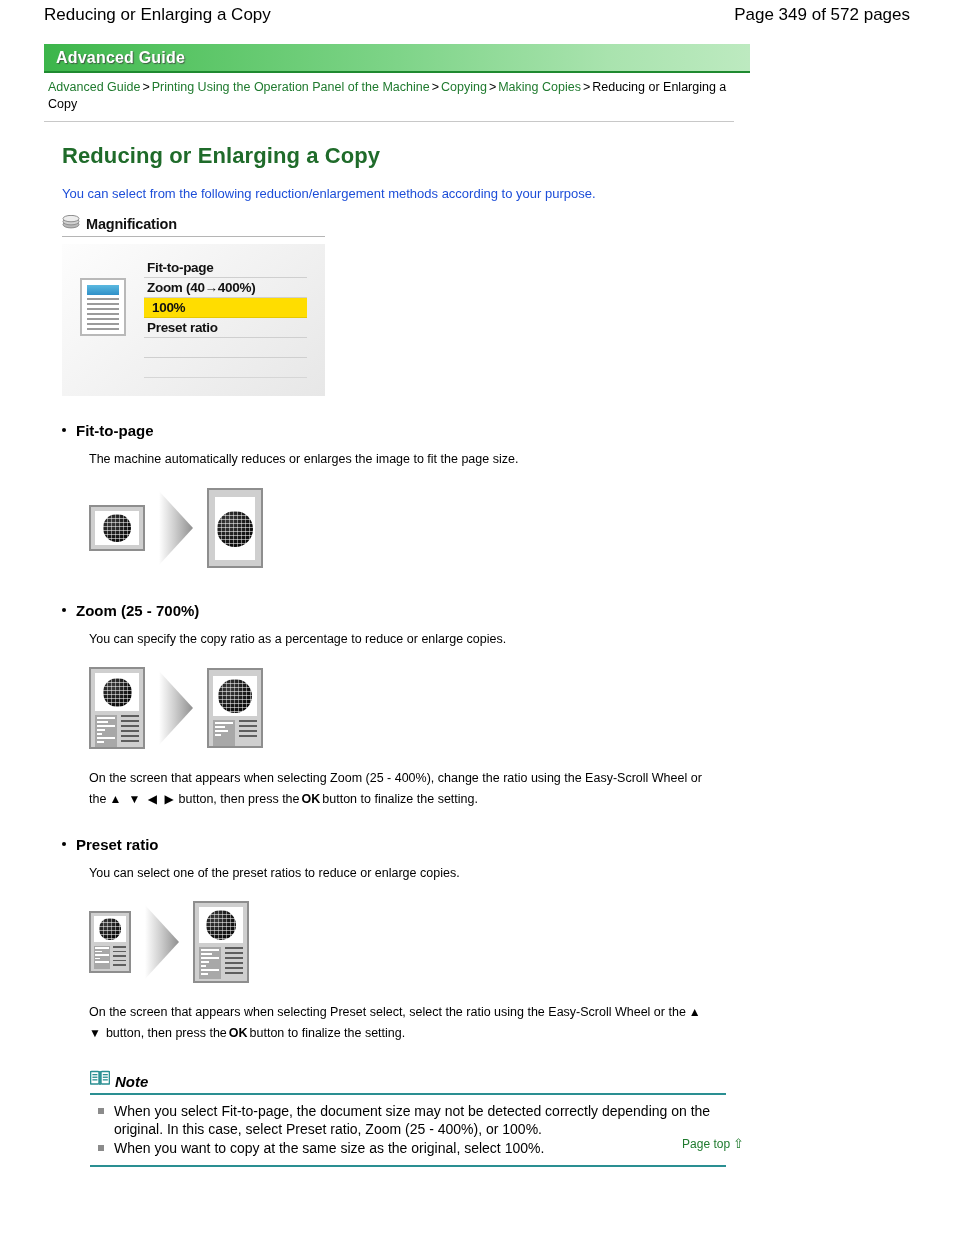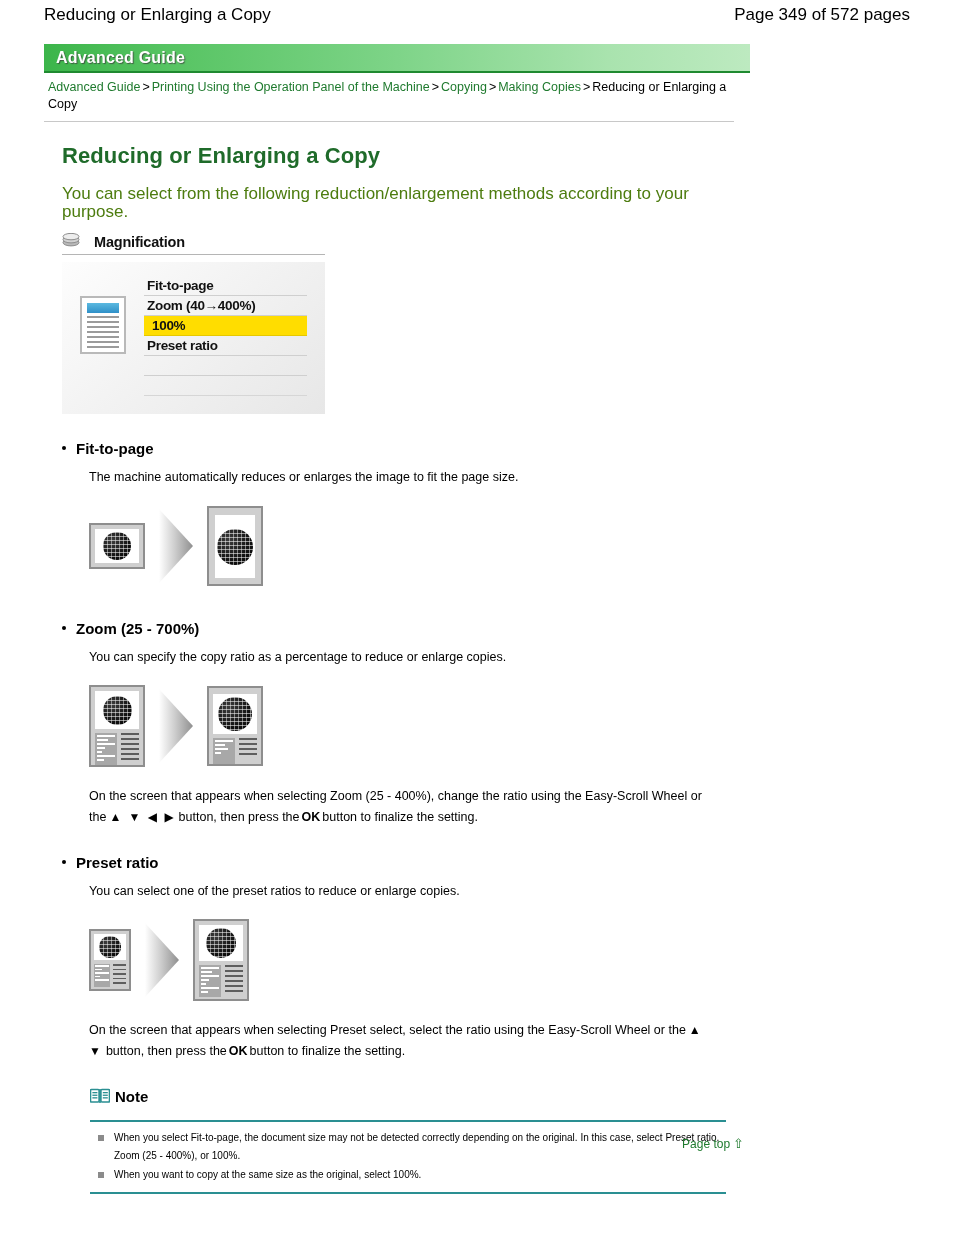--- a/index.html
+++ b/index.html
@@ -90,35 +90,35 @@
   
   h1.topic-title {
     font-size: 22px;
     font-weight: bold;
     color: #1f6b2a;
     margin: 21px 0 0 18px;
     letter-spacing: .1px;
   }
 
   p.intro {
-    font-size: 17px;
+    font-size: 13px;
     line-height: 18px;
     margin: 16px 0 0 18px;
-    color: #4d7c0f;
+    color: #1d4ed8;
   }
 
   
   .lcd-figure {
     margin: 12px 0 0 18px;
     width: 265px;
   }
   .lcd-header {
     display: flex;
     align-items: center;
-    gap: 14px;
+    gap: 6px;
     padding-bottom: 3px;
     border-bottom: 1px solid #b5b5b5;
     width: 263px;
   }
   .lcd-header .layers-icon { display: block; }
   .lcd-header .lcd-title {
     font-size: 14.5px;
     font-weight: bold;
     color: #111;
     letter-spacing: -.2px;
@@ -264,39 +264,40 @@
   }
   .doc .col { flex: 1; display: flex; flex-direction: column; justify-content: flex-start; }
   .doc .col.dark { background: #a8a8a8; padding: 2px; }
   .doc .wline { height: 2px; background: #ffffff; margin-bottom: 2px; }
   .doc .lline { height: 2px; background: #5e5e5e; margin-bottom: 3px; }
 
   
   .note-block { margin: 26px 0 0 46px; width: 636px; }
   .note-head {
     display: flex;
-    align-items: flex-start;
+    align-items: flex-end;
     gap: 5px;
-    padding-bottom: 12px;
+    padding-bottom: 3px;
+    font-style: italic;
   }
   .note-head .note-label {
     font-size: 15px;
     font-weight: bold;
     color: #000;
   }
   .note-rule { height: 2px; background: #2a8f92; }
   .note-list {
     list-style: none;
     margin: 0;
     padding: 7px 0 7px 0;
   }
   .note-list li {
     position: relative;
     padding-left: 24px;
-    font-size: 10px;
+    font-size: 14px;
     line-height: 18px;
     margin-bottom: 1px;
     color: #000;
   }
   .note-list li:before {
     content: "";
     position: absolute;
     left: 8px; top: 6px;
     width: 6px; height: 6px;
     background: #8b8b8b;

